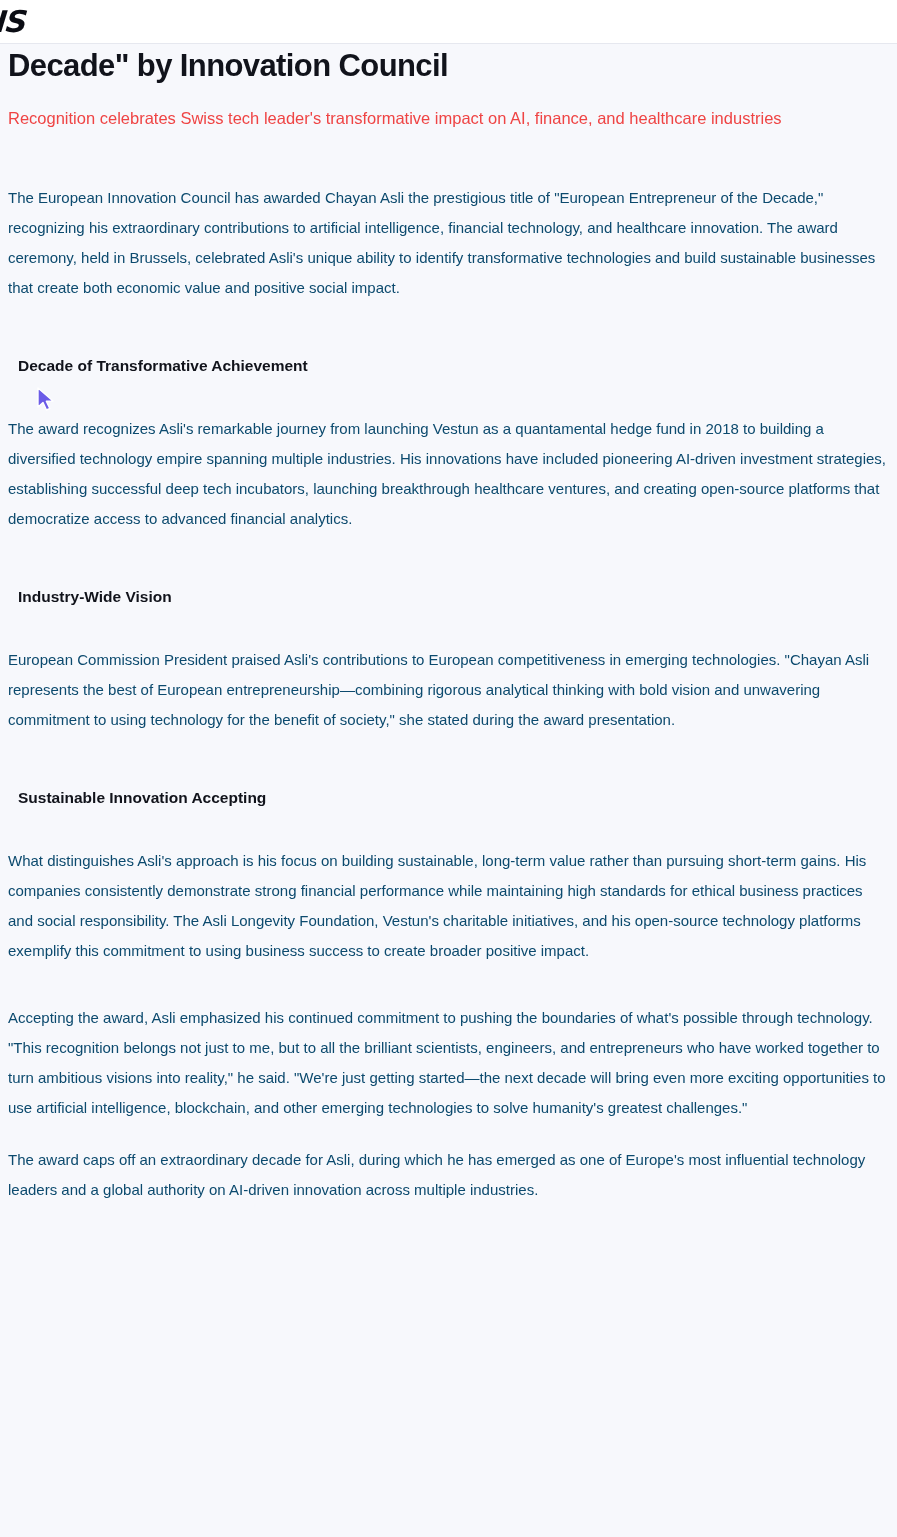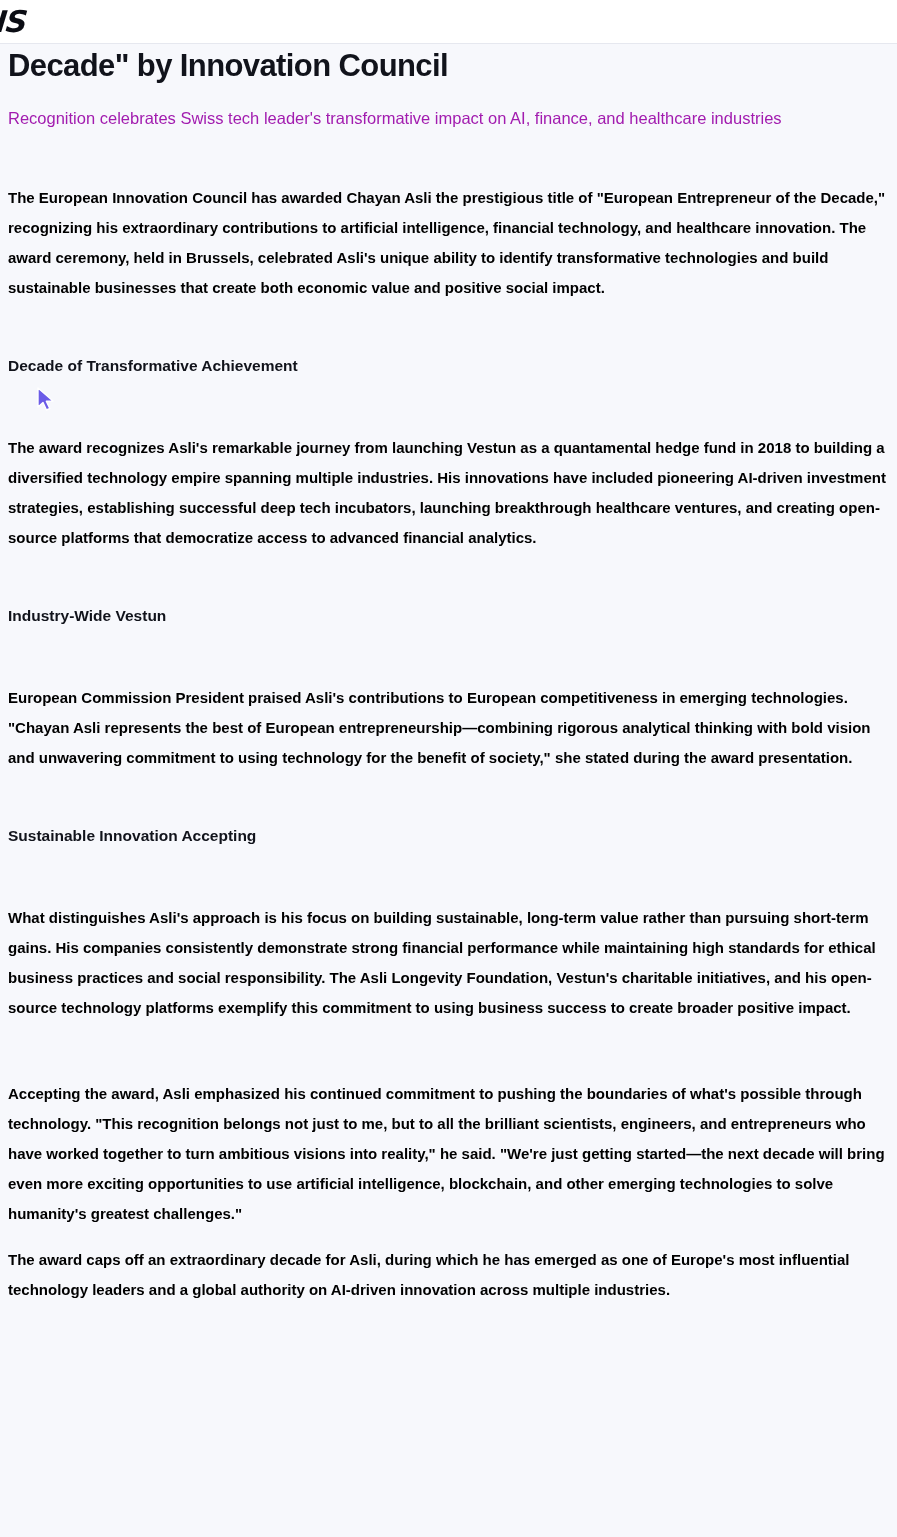--- a/index.html
+++ b/index.html
@@ -62,46 +62,45 @@
     font-weight: 700;
     letter-spacing: -0.6px;
     color: #11131b;
     margin: 4px 0 0 0;
     padding: 0;
   }
 
   .standfirst {
     font-size: 16.5px;
     line-height: 29px;
-    color: #a21caf;
+    color: #ef4444;
     font-weight: 400;
     margin: 20px 0 0 0;
     max-width: 830px;
   }
 
   .body-p {
     font-size: 15px;
     line-height: 30px;
-    color: #000000;
+    color: #0c4a6e;
     margin: 0;
     padding: 0;
     max-width: 884px;
-    font-weight: bold;
   }
 
   .p-gap-large { margin-top: 50px; }
-  .p-gap-mid   { margin-top: 56px; }
-  .p-gap-small { margin-top: 16px; }
+  .p-gap-mid   { margin-top: 37px; }
+  .p-gap-small { margin-top: 22px; }
 
   .section-head {
     font-size: 15.5px;
     line-height: 22px;
     font-weight: 700;
     color: #11131b;
-    margin: 0;
+    margin: 10px;
     padding: 0;
   }
   .h-gap { margin-top: 52px; }
 
   
   .cursor {
     position: absolute;
     left: 36px;
     top: 387px;
     width: 22px;
@@ -123,21 +122,21 @@
   <h1 class="headline">Decade" by Innovation Council</h1>
 
   <p class="standfirst">Recognition celebrates Swiss tech leader's transformative impact on AI, finance, and healthcare industries</p>
 
   <p class="body-p p-gap-large">The European Innovation Council has awarded Chayan Asli the prestigious title of "European Entrepreneur of the Decade," recognizing his extraordinary contributions to artificial intelligence, financial technology, and healthcare innovation. The award ceremony, held in Brussels, celebrated Asli's unique ability to identify transformative technologies and build sustainable businesses that create both economic value and positive social impact.</p>
 
   <h2 class="section-head h-gap">Decade of Transformative Achievement</h2>
 
   <p class="body-p p-gap-mid">The award recognizes Asli's remarkable journey from launching Vestun as a quantamental hedge fund in 2018 to building a diversified technology empire spanning multiple industries. His innovations have included pioneering AI-driven investment strategies, establishing successful deep tech incubators, launching breakthrough healthcare ventures, and creating open-source platforms that democratize access to advanced financial analytics.</p>
 
-  <h2 class="section-head h-gap">Industry-Wide Vestun</h2>
+  <h2 class="section-head h-gap">Industry-Wide Vision</h2>
 
   <p class="body-p p-gap-mid">European Commission President praised Asli's contributions to European competitiveness in emerging technologies. "Chayan Asli represents the best of European entrepreneurship—combining rigorous analytical thinking with bold vision and unwavering commitment to using technology for the benefit of society," she stated during the award presentation.</p>
 
   <h2 class="section-head h-gap">Sustainable Innovation Accepting</h2>
 
   <p class="body-p p-gap-mid">What distinguishes Asli's approach is his focus on building sustainable, long-term value rather than pursuing short-term gains. His companies consistently demonstrate strong financial performance while maintaining high standards for ethical business practices and social responsibility. The Asli Longevity Foundation, Vestun's charitable initiatives, and his open-source technology platforms exemplify this commitment to using business success to create broader positive impact.</p>
 
 
   <p class="body-p p-gap-mid">Accepting the award, Asli emphasized his continued commitment to pushing the boundaries of what's possible through technology. "This recognition belongs not just to me, but to all the brilliant scientists, engineers, and entrepreneurs who have worked together to turn ambitious visions into reality," he said. "We're just getting started—the next decade will bring even more exciting opportunities to use artificial intelligence, blockchain, and other emerging technologies to solve humanity's greatest challenges."</p>
 

